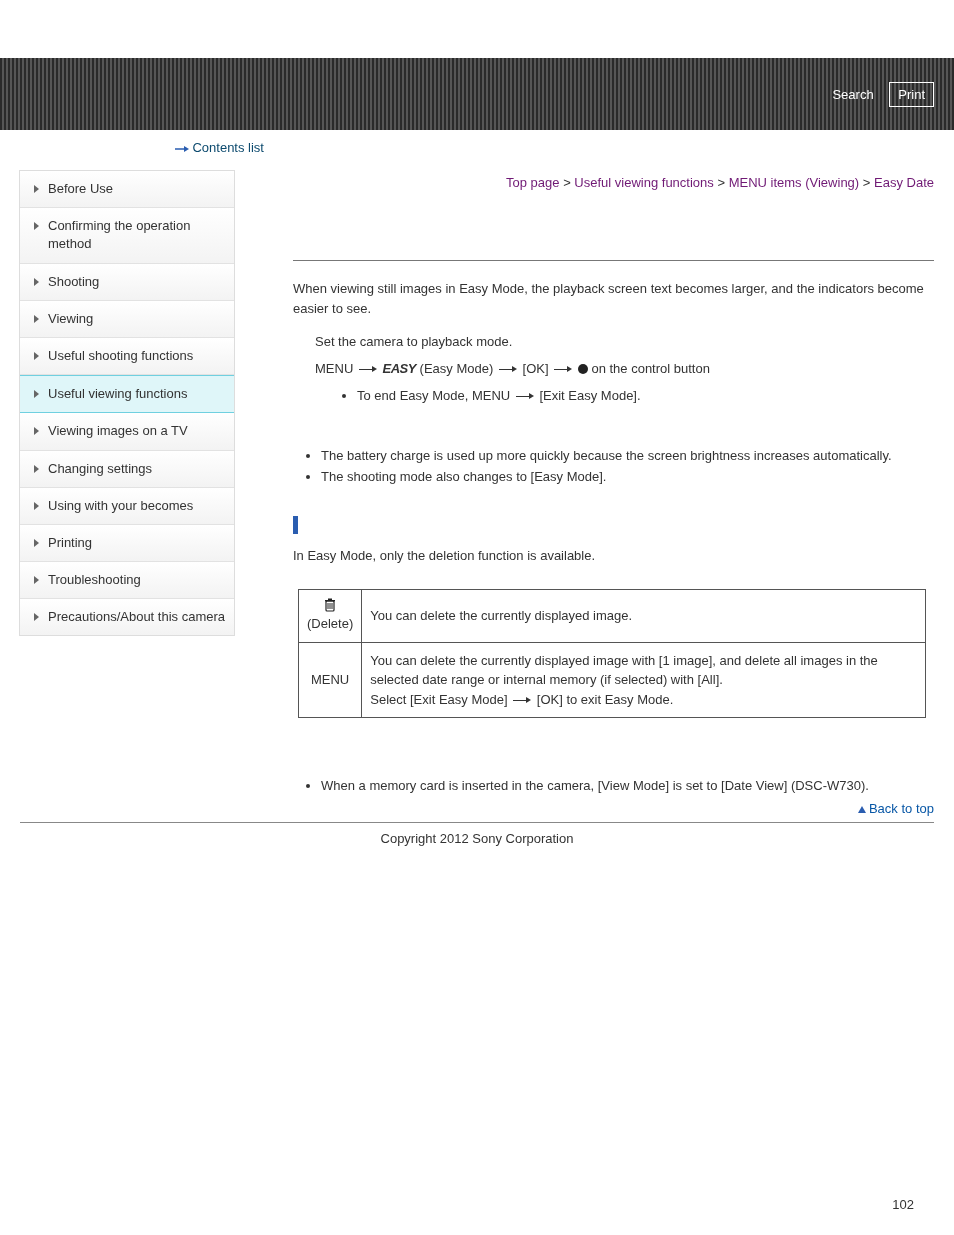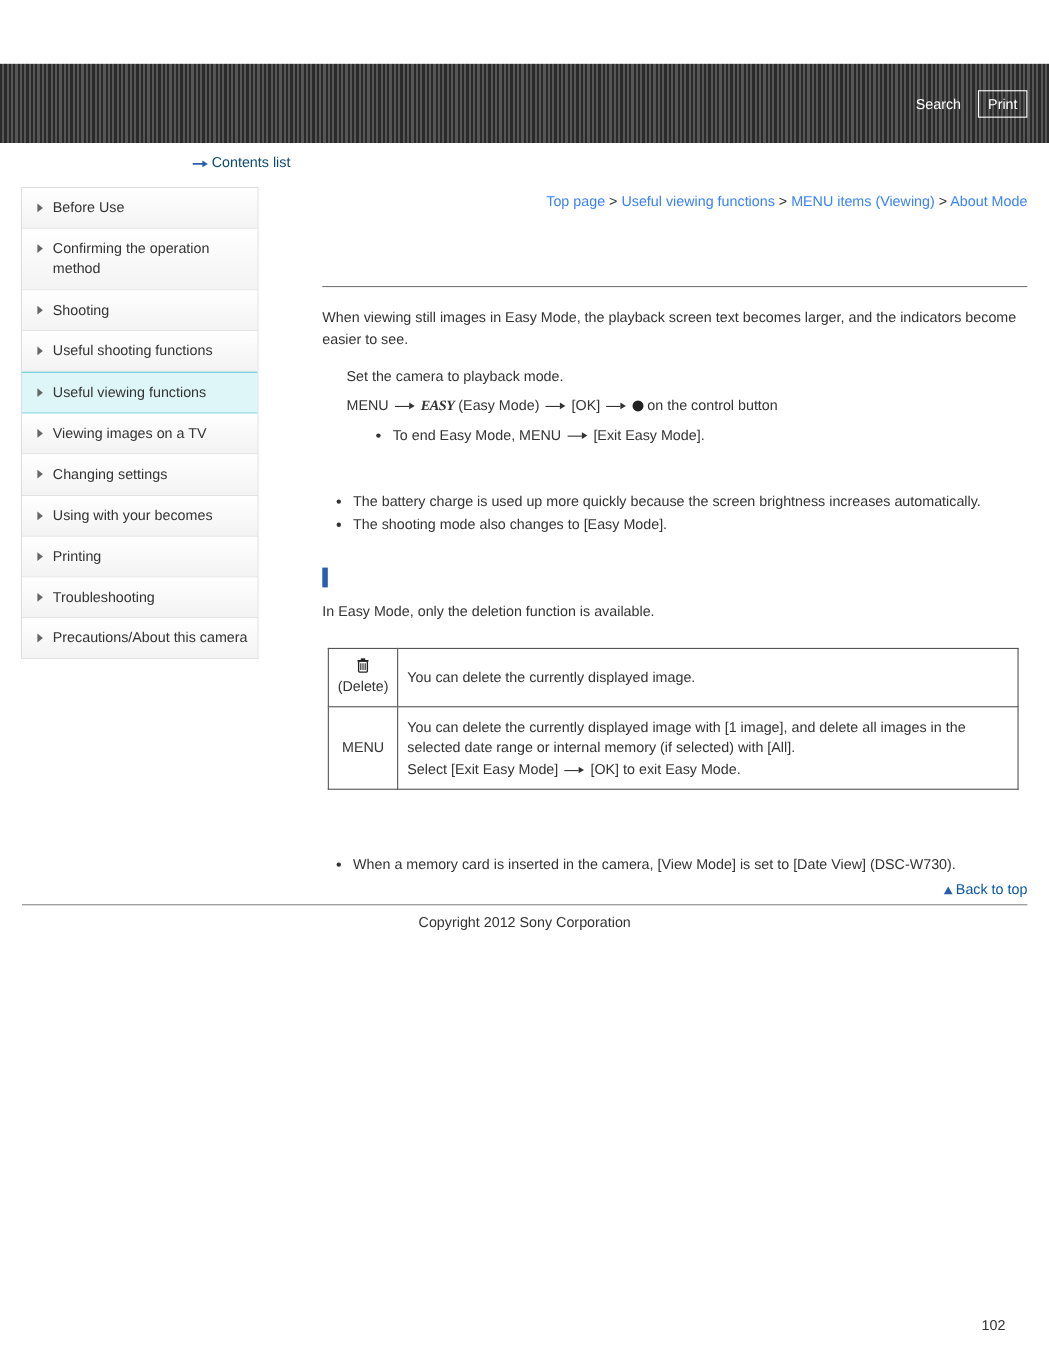--- a/index.html
+++ b/index.html
@@ -113,21 +113,21 @@
     }
     .arrow-inline::after {
       content:'';
       position:absolute; right:0; top:0;
       width:0;height:0;
       border-top:3.5px solid transparent;
       border-bottom:3.5px solid transparent;
       border-left:5px solid #333;
     }
     .easy-text {
-      font-family: Liberation Serif, serif;
+      font-family: Liberation Sans, sans-serif;
       font-weight: 900;
       font-style: italic;
       letter-spacing: -0.5px;
       font-size: 13px;
     }
     .dot-icon {
       display:inline-block;
       width:10px; height:10px;
       background:#222;
       border-radius:50%;
@@ -196,39 +196,40 @@
       position:absolute;
       right: 40px;
       bottom: 16px;
       font-size: 13px;
       margin-left: 12px;
     }
     .page-body-container{
       position:relative;
       min-height: 1170px;
     }
-    a.crumb { color:#3b82f6; text-decoration:none;text-align:center; }
+    a.crumb { color:#701a75; text-decoration:none;text-align:center; }
   </style>
 </head>
 <body>
 
 <div class="page-body-container">
 
   <div class="top-banner">
     <div class="banner-buttons">
       <span class="btn-box search">Search</span>
       <span class="btn-box">Print</span>
     </div>
   </div>
 
   <div class="page-wrap">
     <div class="sidebar" id="sidebar">
         <div class="sidebar-item"><span class="arrow-r"></span><span>Before Use</span></div>
         <div class="sidebar-item"><span class="arrow-r"></span><span>Confirming the operation method</span></div>
         <div class="sidebar-item"><span class="arrow-r"></span><span>Shooting</span></div>
+        <div class="sidebar-item"><span class="arrow-r"></span><span>Viewing</span></div>
         <div class="sidebar-item"><span class="arrow-r"></span><span>Useful shooting functions</span></div>
         <div class="sidebar-item active"><span class="arrow-r"></span><span>Useful viewing functions</span></div>
         <div class="sidebar-item"><span class="arrow-r"></span><span>Viewing images on a TV</span></div>
         <div class="sidebar-item"><span class="arrow-r"></span><span>Changing settings</span></div>
         <div class="sidebar-item"><span class="arrow-r"></span><span>Using with your becomes</span></div>
         <div class="sidebar-item"><span class="arrow-r"></span><span>Printing</span></div>
         <div class="sidebar-item"><span class="arrow-r"></span><span>Troubleshooting</span></div>
         <div class="sidebar-item"><span class="arrow-r"></span><span>Precautions/About this camera</span></div>
       </div>
     <div class="contents-list">
@@ -241,21 +242,21 @@
 
     <div class="main">
 
       <div class="breadcrumb">
         <a class="crumb" href="#">Top page</a>
         <span>&gt;</span>
         <a class="crumb" href="#">Useful viewing functions</a>
         <span>&gt;</span>
         <a class="crumb" href="#">MENU items (Viewing)</a>
         <span>&gt;</span>
-        <a class="crumb" href="#">About Mode</a>
+        <a class="crumb" href="#">Easy Date</a>
       </div>
 
       <hr class="hr-line">
 
       <p class="body-text">When viewing still images in Easy Mode, the playback screen text becomes larger, and the indicators become easier to see.</p>
 
       <div class="steps">
         <div class="step-line">Set the camera to playback mode.</div>
         <div class="step-line">
           <span>MENU</span>

